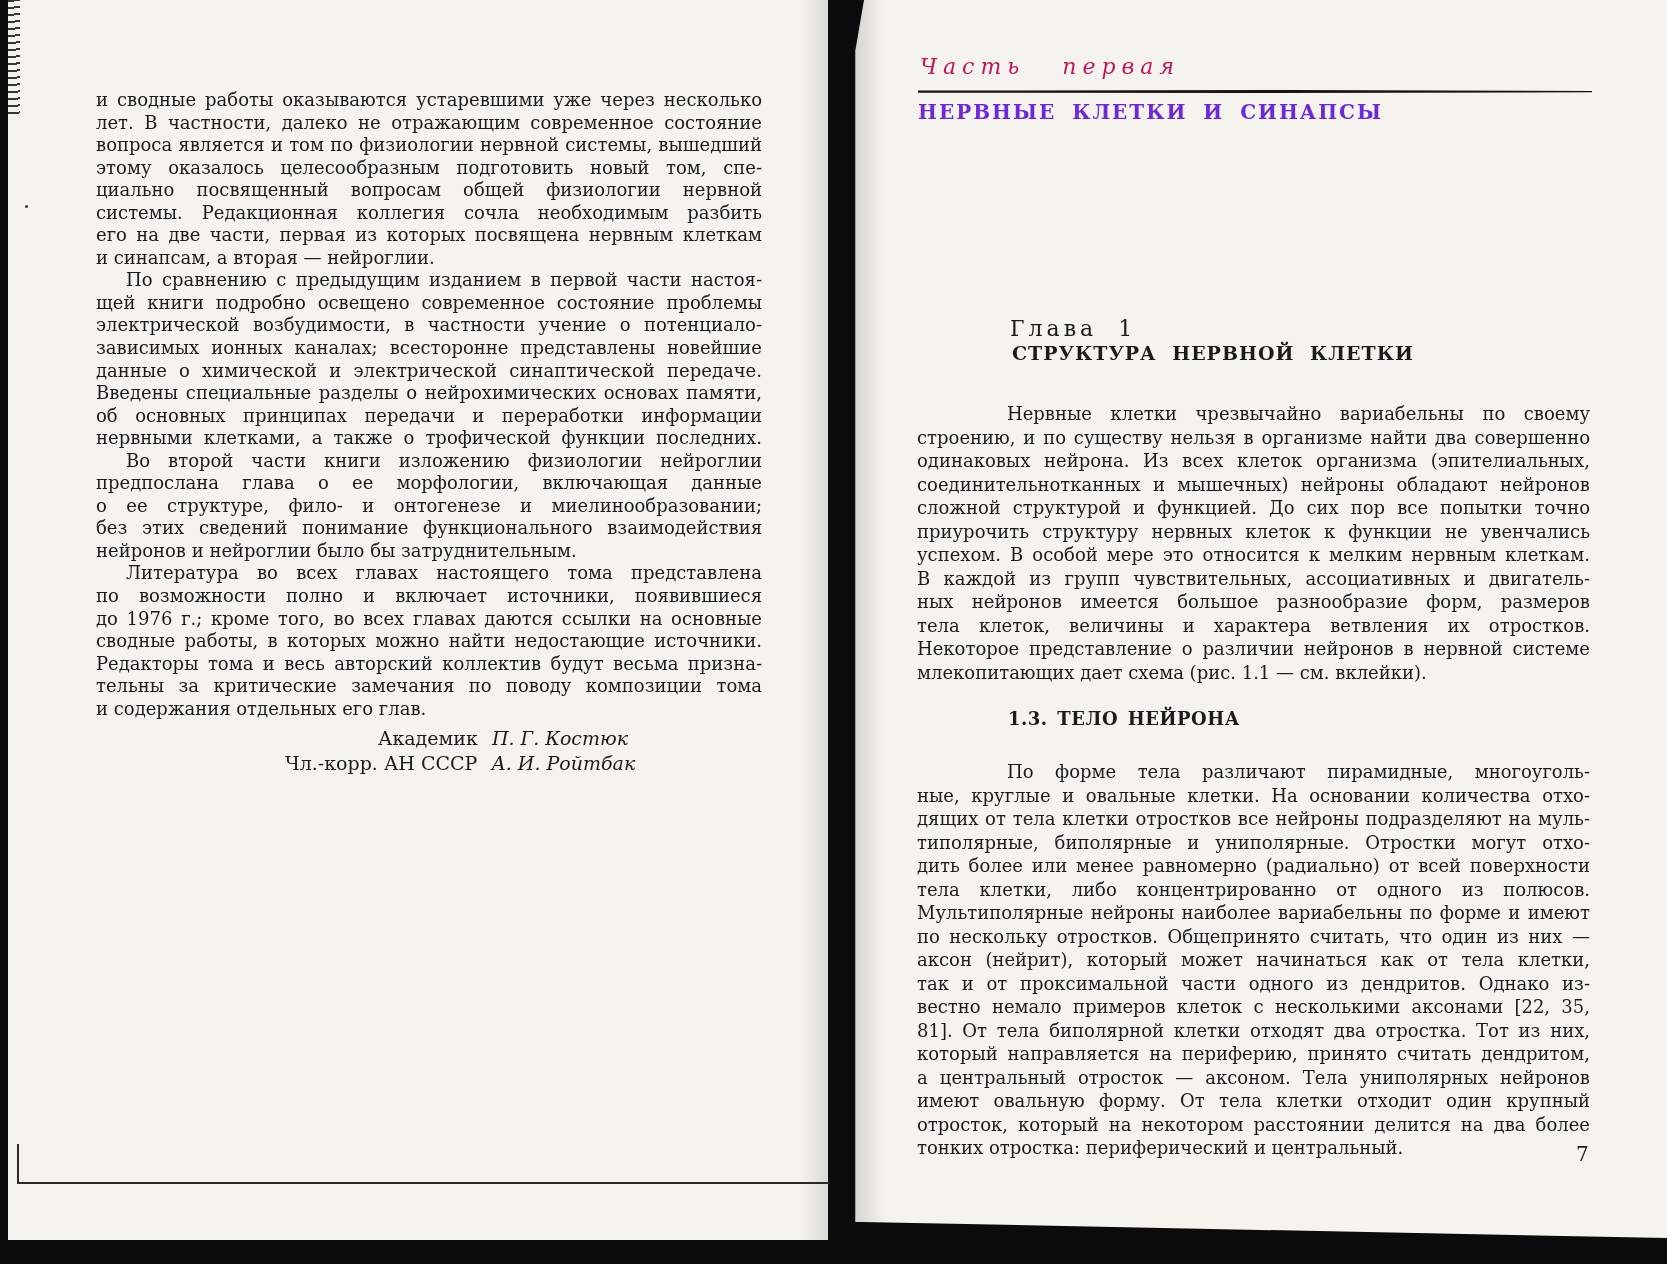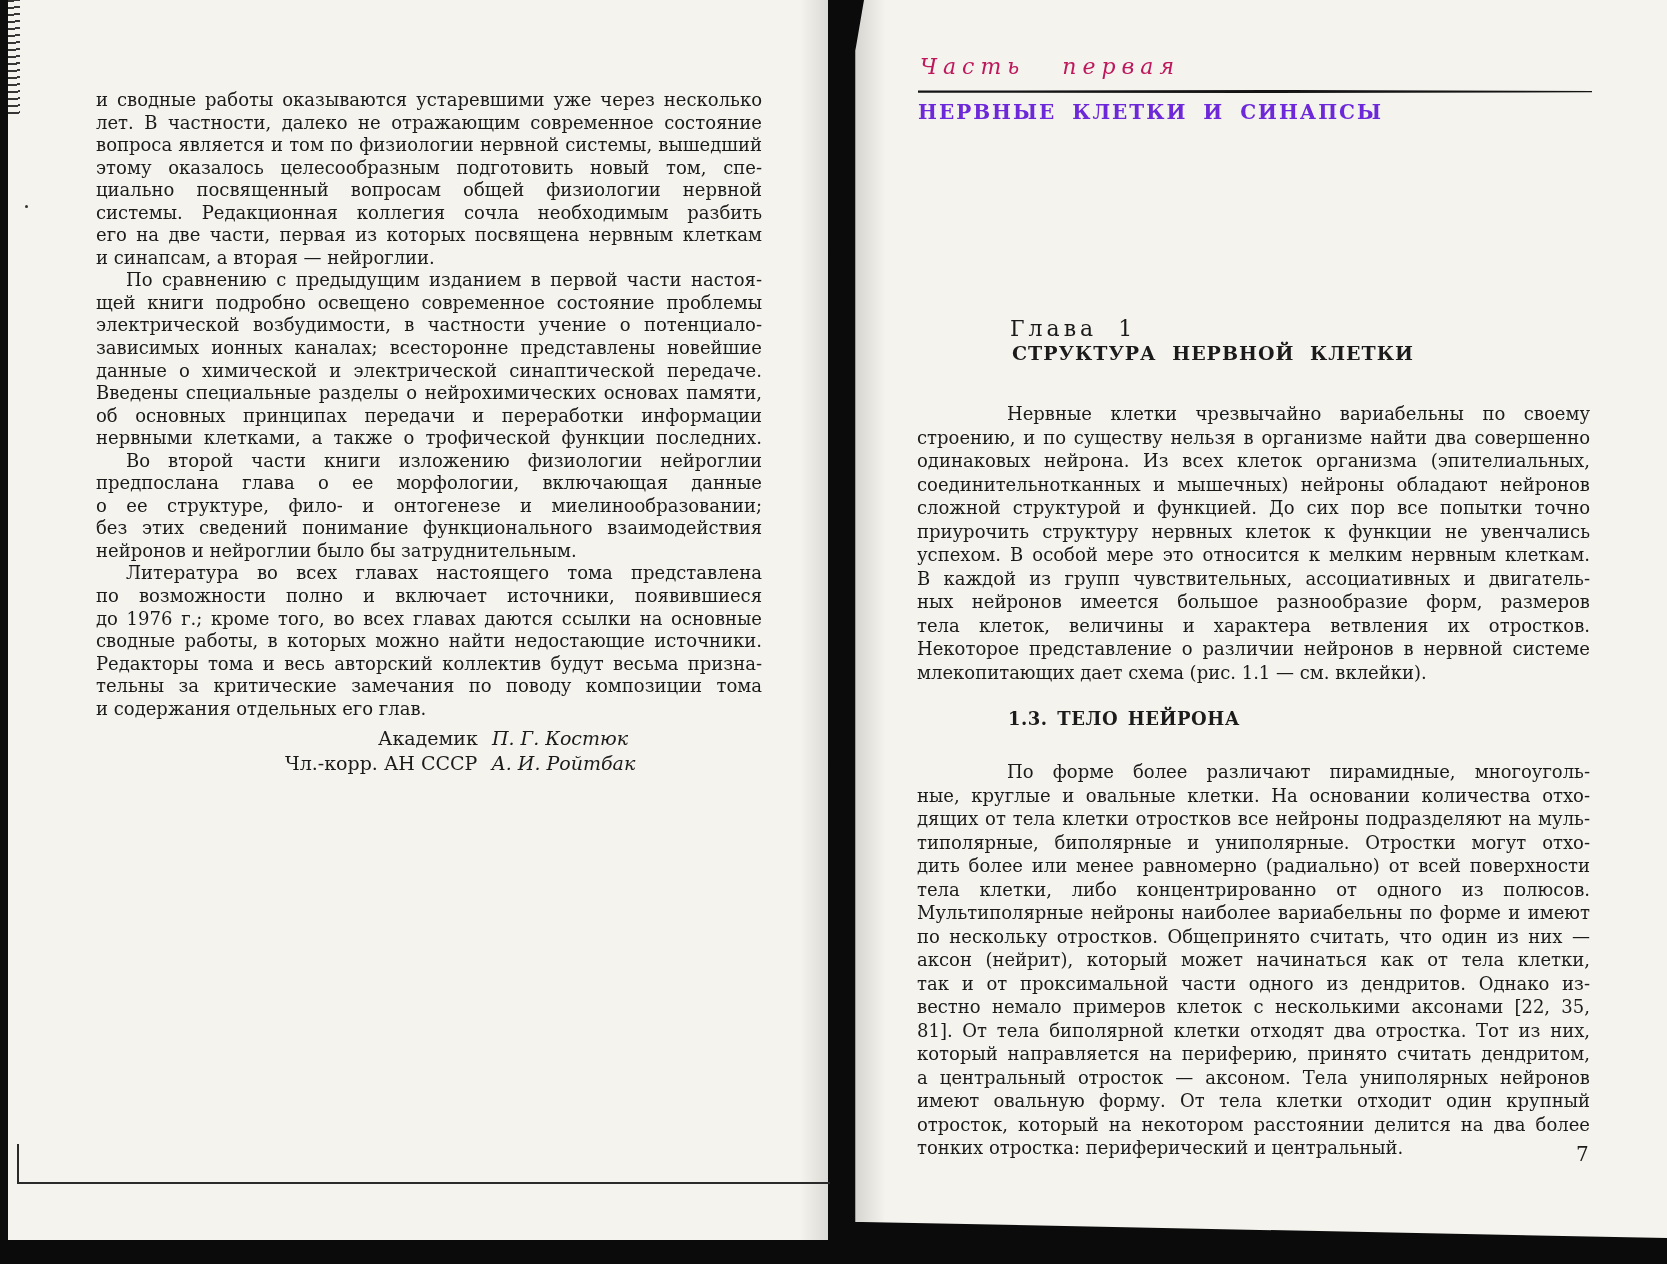--- a/index.html
+++ b/index.html
@@ -144,21 +144,21 @@
         <div class="line">В каждой из групп чувствительных, ассоциативных и двигатель-</div>
         <div class="line">ных нейронов имеется большое разнообразие форм, размеров</div>
         <div class="line">тела клеток, величины и характера ветвления их отростков.</div>
         <div class="line">Некоторое представление о различии нейронов в нервной системе</div>
         <div class="line end">млекопитающих дает схема (рис. 1.1 — см. вклейки).</div>
       </div>
 
     <div class="section-heading">1.3. ТЕЛО НЕЙРОНА</div>
 
     <div id="right-p2" class="col">
-        <div class="line indent">По форме более различают пирамидные, многоуголь-</div>
+        <div class="line indent">По форме тела различают пирамидные, многоуголь-</div>
         <div class="line">ные, круглые и овальные клетки. На основании количества отхо-</div>
         <div class="line">дящих от тела клетки отростков все нейроны подразделяют на муль-</div>
         <div class="line">типолярные, биполярные и униполярные. Отростки могут отхо-</div>
         <div class="line">дить более или менее равномерно (радиально) от всей поверхности</div>
         <div class="line">тела клетки, либо концентрированно от одного из полюсов.</div>
         <div class="line">Мультиполярные нейроны наиболее вариабельны по форме и имеют</div>
         <div class="line">по нескольку отростков. Общепринято считать, что один из них —</div>
         <div class="line">аксон (нейрит), который может начинаться как от тела клетки,</div>
         <div class="line">так и от проксимальной части одного из дендритов. Однако из-</div>
         <div class="line">вестно немало примеров клеток с несколькими аксонами [22, 35,</div>

